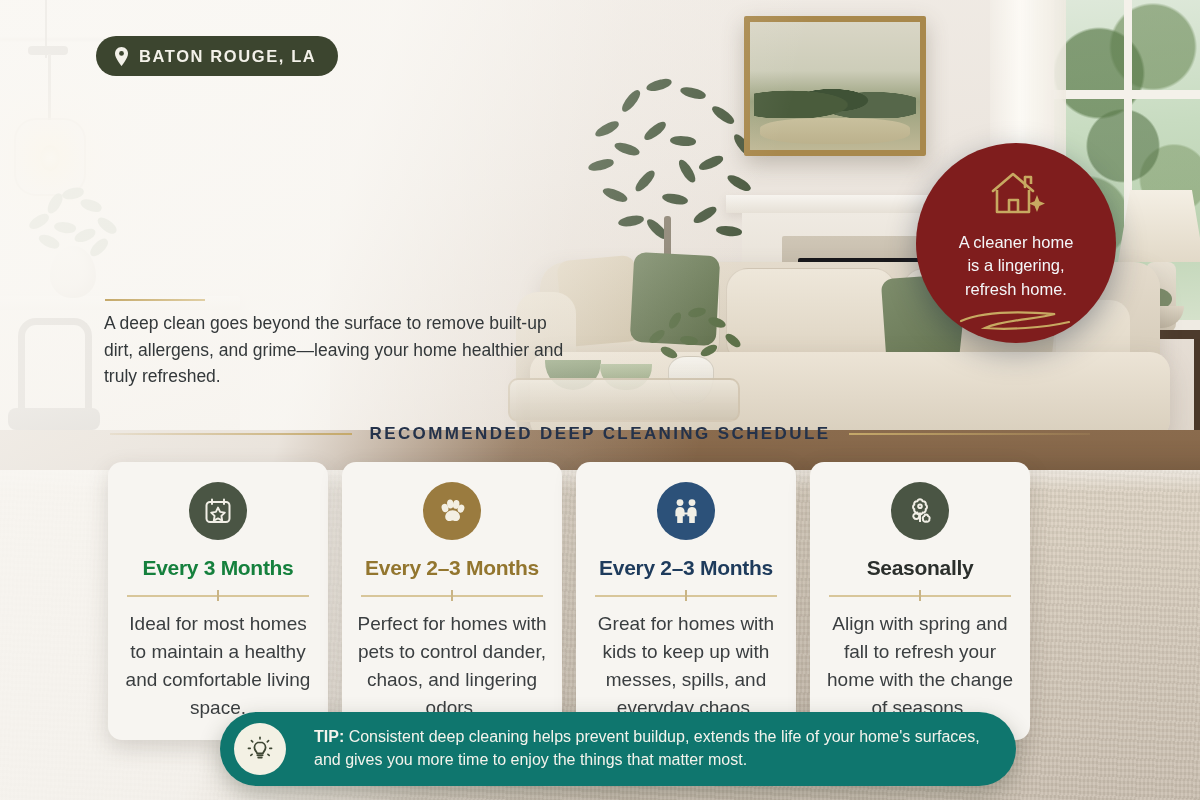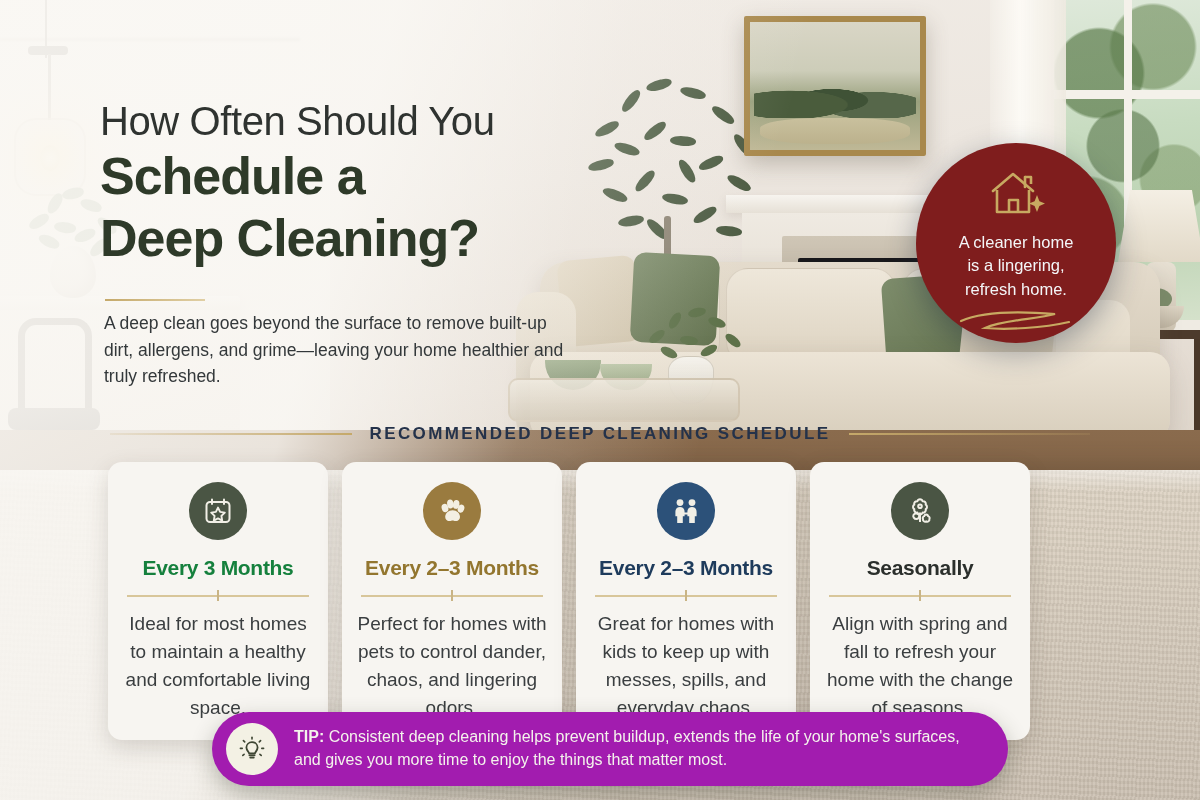--- a/index.html
+++ b/index.html
@@ -314,22 +314,22 @@
     margin-top:10px; width:182px; height:10px; position:relative;
   }
   .card-sep .line { position:absolute; top:5px; left:0; width:182px; height:1.5px; background:#d8c69a; }
   .card-sep .tick { position:absolute; top:0; left:90px; width:1.5px; height:11px; background:#c9b485; }
   .card-body {
     margin-top:10px; font-size:19px; line-height:1.48; color:#3a3e40; font-weight:400;
   }
 
   
   .tipbar {
-    position:absolute; left:212px; top:712px; width:796px; height:74px; border-radius:37px;
-    background:#a21caf; display:flex; align-items:center; gap:16px; padding:0 26px 0 14px;
+    position:absolute; left:220px; top:712px; width:796px; height:74px; border-radius:37px;
+    background:#0f766e; display:flex; align-items:center; gap:28px; padding:0 26px 0 14px;
     box-shadow:0 8px 22px rgba(50,56,40,.3);
   }
   .tip-circle {
     width:52px; height:52px; min-width:52px; border-radius:50%;
     background:#f3f1e4; display:flex; align-items:center; justify-content:center;
   }
   .tip-text { color:#f4f3ec; font-size:16px; line-height:1.42; }
   .tip-text b { font-weight:700; }
 </style>
 </head>
@@ -445,26 +445,30 @@
     <div class="tray"></div>
 
     <div class="floor"></div>
     <div class="rug"></div>
     <div class="rug-edge"></div>
     <div class="photo-haze"></div>
   </div>
 
   <div class="content">
 
-
-    <div class="headline">
-      <div class="h-light">How Often Should You</div>
-      <div class="h-bold">Schedule a</div>
-      <div class="h-bold">Deep Cleaning?</div>
-    </div>
+    <div class="loc-badge">
+      <span>
+        <svg width="15" height="19" viewBox="0 0 15 19">
+          <path d="M7.5 0C3.9 0 1 2.9 1 6.5 1 11.3 7.5 19 7.5 19S14 11.3 14 6.5C14 2.9 11.1 0 7.5 0z" fill="#f3f1e9"></path>
+          <circle cx="7.5" cy="6.4" r="2.4" fill="#3c452f"></circle>
+        </svg>
+      </span>
+      <span>BATON ROUGE, LA</span>
+    </div>
+
 
     <div class="gold-rule"></div>
     <p class="lede">A deep clean goes beyond the surface to remove built-up dirt, allergens, and grime—leaving your home healthier and truly refreshed.</p>
 
     <div class="seal">
       <span class="seal-icon">
         <svg viewBox="0 0 62 52" width="62" height="52">
           <path d="M8 24 L28 7 L48 24" fill="none" stroke="#c7a961" stroke-width="2.6" stroke-linecap="round" stroke-linejoin="round"></path>
           <path d="M12 23 V45 H44 V23" fill="none" stroke="#c7a961" stroke-width="2.6" stroke-linejoin="round"></path>
           <path d="M24 45 V33 H33 V45" fill="none" stroke="#c7a961" stroke-width="2.6" stroke-linejoin="round"></path>

